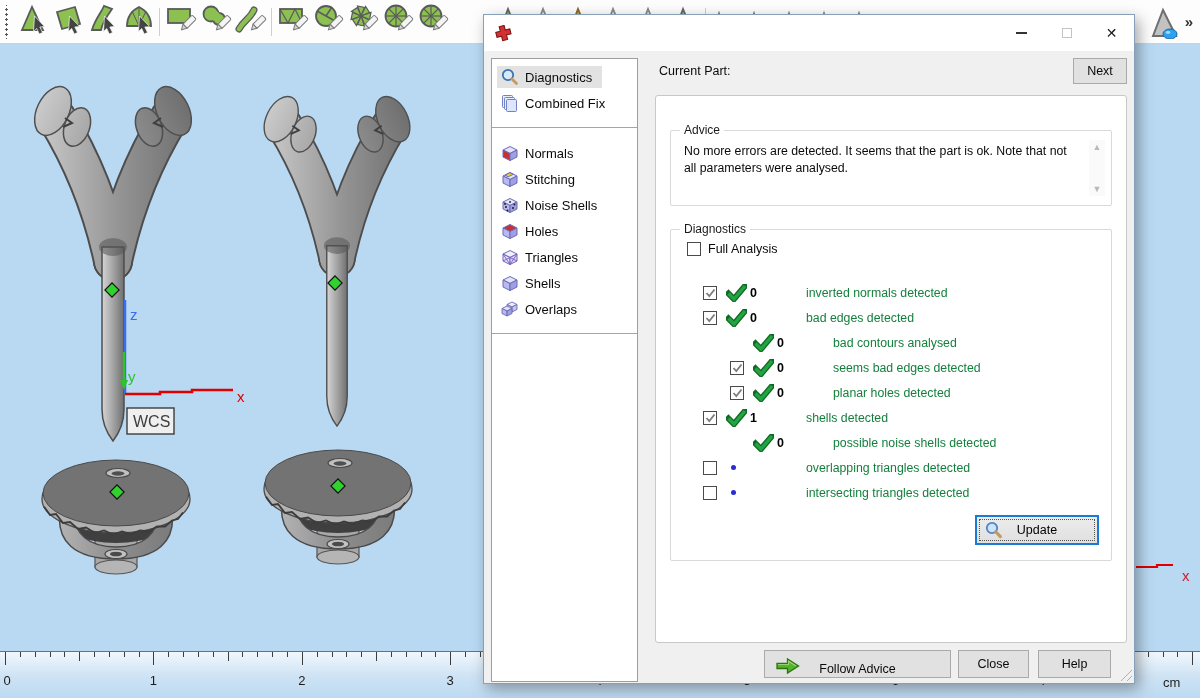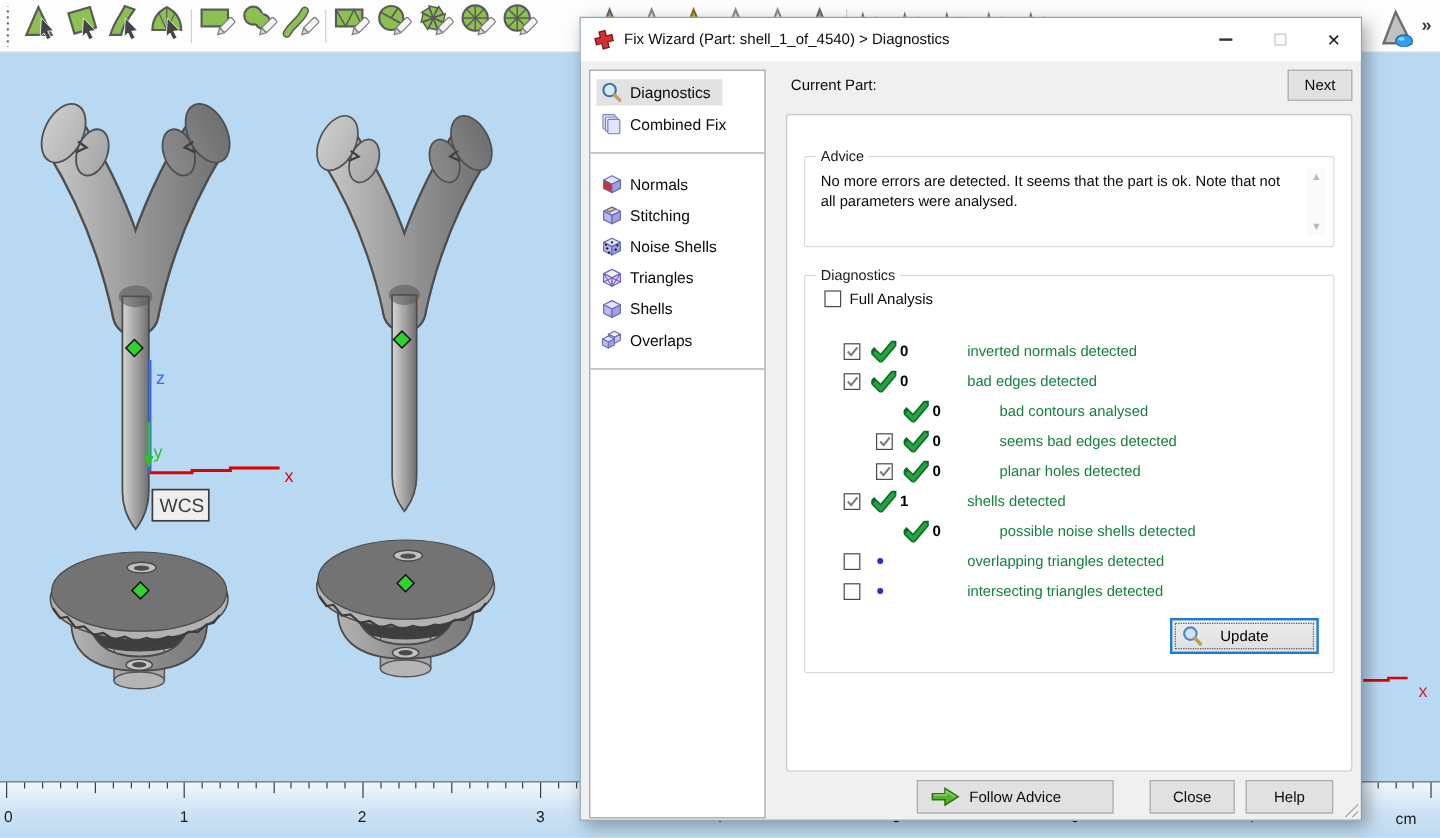--- a/index.html
+++ b/index.html
@@ -126,21 +126,21 @@
   .update-btn {
     position:absolute; right:12px; bottom:15px; width:124px; height:30px;
     background:linear-gradient(#ececec,#e0e0e0); border:2px solid #1a7ad4; position:absolute;
     display:flex; align-items:center; justify-content:center;
   }
   .update-btn .focus-rect { position:absolute; inset:2px; border:1px dotted #555; pointer-events:none; }
   .update-btn .ubtn-icon { position:absolute; left:7px; width:19px; height:19px; }
   .update-btn .ubtn-label { font-size:12.5px; color:#000; }
 
   
-  .fa-btn { position:absolute; left:280px; top:635px; width:164px; height:28px; }
+  .fa-btn { position:absolute; left:280px; top:635px; width:187px; height:28px;align-items:flex-end; }
   .fa-btn .fa-icon { position:absolute; left:10px; width:26px; height:20px; }
   .close-btn { position:absolute; left:474px; top:635px; width:71px; height:28px; }
   .help-btn { position:absolute; left:554px; top:635px; width:73px; height:28px; }
 
   .resize-grip {
     position:absolute; right:2px; bottom:2px; width:15px; height:15px;
     background:repeating-linear-gradient(-45deg, transparent 0 3px, #b0b0b0 3px 4.2px);
     clip-path:polygon(100% 0, 100% 100%, 0 100%);
   }
 </style>
@@ -528,21 +528,20 @@
     <div class="tick major" style="left:1192.2px"></div>
   </div>
 
 <div class="dialog">
   <div class="titlebar">
     <svg class="title-icon" viewBox="0 0 16 16">
       <g transform="rotate(-14 8 8)">
         <path d="M5.6,0.8 h4.8 v4.4 H14.8 v4.8 h-4.4 V14.4 h-4.8 V10 H1.2 v-4.8 h4.4 Z" fill="#d23131" stroke="#7e1414" stroke-width="1"></path>
       </g>
     </svg>
-    <span class="title-text">Fix Wizard (Part: shell_1_of_4540) &gt; Diagnostics</span>
     <div class="win-btns">
       <div class="win-btn">
           <span class="glyph-min"></span>
         </div>
       <div class="win-btn">
           <span class="glyph-max"></span>
         </div>
       <div class="win-btn">
           <span class="glyph-close">✕</span>
         </div>
@@ -614,20 +613,32 @@
                 </g>
               </g>
             </svg></span>
           <span class="nav-lbl">Noise Shells</span>
         </span>
       </div>
       <div class="nav-item">
         <span class="nav-inner">
           <span class="ico"><svg viewBox="0 0 20 18">
               <g stroke="#6a6ab8" stroke-width="1" stroke-linejoin="round">
+                <polygon points="3,6 10,2.5 17,6 10,9.5" fill="#c63232"></polygon>
+                <polygon points="3,6 10,9.5 10,16.5 3,13" fill="#b9b9ef"></polygon>
+                <polygon points="17,6 10,9.5 10,16.5 17,13" fill="#9f9fe2"></polygon>
+              </g>
+            </svg></span>
+          <span class="nav-lbl">Holes</span>
+        </span>
+      </div>
+      <div class="nav-item">
+        <span class="nav-inner">
+          <span class="ico"><svg viewBox="0 0 20 18">
+              <g stroke="#6a6ab8" stroke-width="1" stroke-linejoin="round">
                 <polygon points="3,6 10,2.5 17,6 10,9.5" fill="#f1f1fc"></polygon>
                 <polygon points="3,6 10,9.5 10,16.5 3,13" fill="#e4e4f8"></polygon>
                 <polygon points="17,6 10,9.5 10,16.5 17,13" fill="#d8d8f4"></polygon>
                 <g fill="none" stroke="#8650c8" stroke-width="0.9">
                   <line x1="3" y1="6" x2="10" y2="16.5"></line>
                   <line x1="17" y1="6" x2="10" y2="16.5"></line>
                   <line x1="3" y1="13" x2="10" y2="9.5"></line>
                   <line x1="17" y1="13" x2="10" y2="9.5"></line>
                 </g>
               </g>

